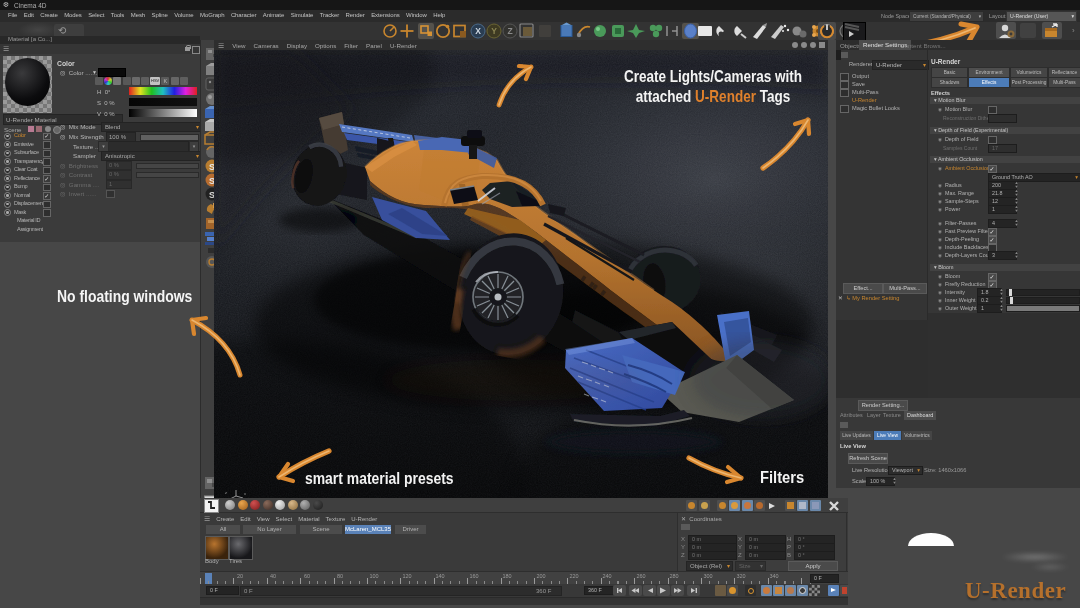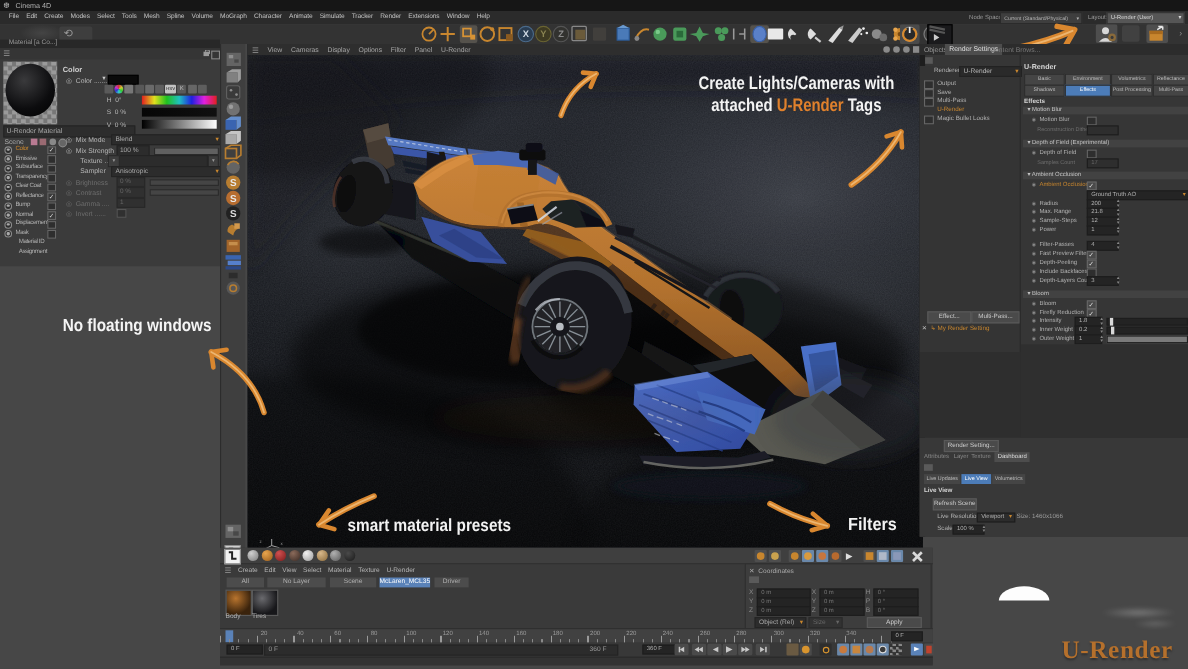--- a/index.html
+++ b/index.html
@@ -365,21 +365,21 @@
       <circle cx="11" cy="222" r="6" fill="#5a5a5a"></circle>
         <circle cx="11" cy="222" r="3" fill="none" stroke="#c8862e" stroke-width="1.4"></circle>
       <rect x="4" y="437" width="14" height="12" fill="#6a6a6a"></rect>
         <rect x="6" y="439" width="5" height="4" fill="#999"></rect>
         <rect x="11" y="443" width="5" height="4" fill="#4a4a4a"></rect>
       <rect x="3.5" y="456" width="14" height="13" fill="#f2f2f2" stroke="#999"></rect>
         <path d="M7 459 l3 0 l0 7 l4 0" stroke="#222" stroke-width="2" fill="none"></path>
     </svg>
   </div>
 
-  <div class="abs" id="viewport" style="left:225px;top:40px;width:614px;height:458px;background:#101217;overflow:hidden;">
+  <div class="abs" id="viewport" style="left:214px;top:40px;width:614px;height:458px;background:#101217;overflow:hidden;">
 
     <div class="abs" style="left:0;top:0;width:614px;height:10px;background:#2e2e2e;"></div>
     <div class="abs row" style="left:4px;top:1.5px;font-size:6.2px;color:#a8a8a8;gap:8px;">
       <span style="font-size:7px;color:#999;">☰</span>
         <span>View</span>
         <span>Cameras</span>
         <span>Display</span>
         <span>Options</span>
         <span>Filter</span>
         <span>Panel</span>

